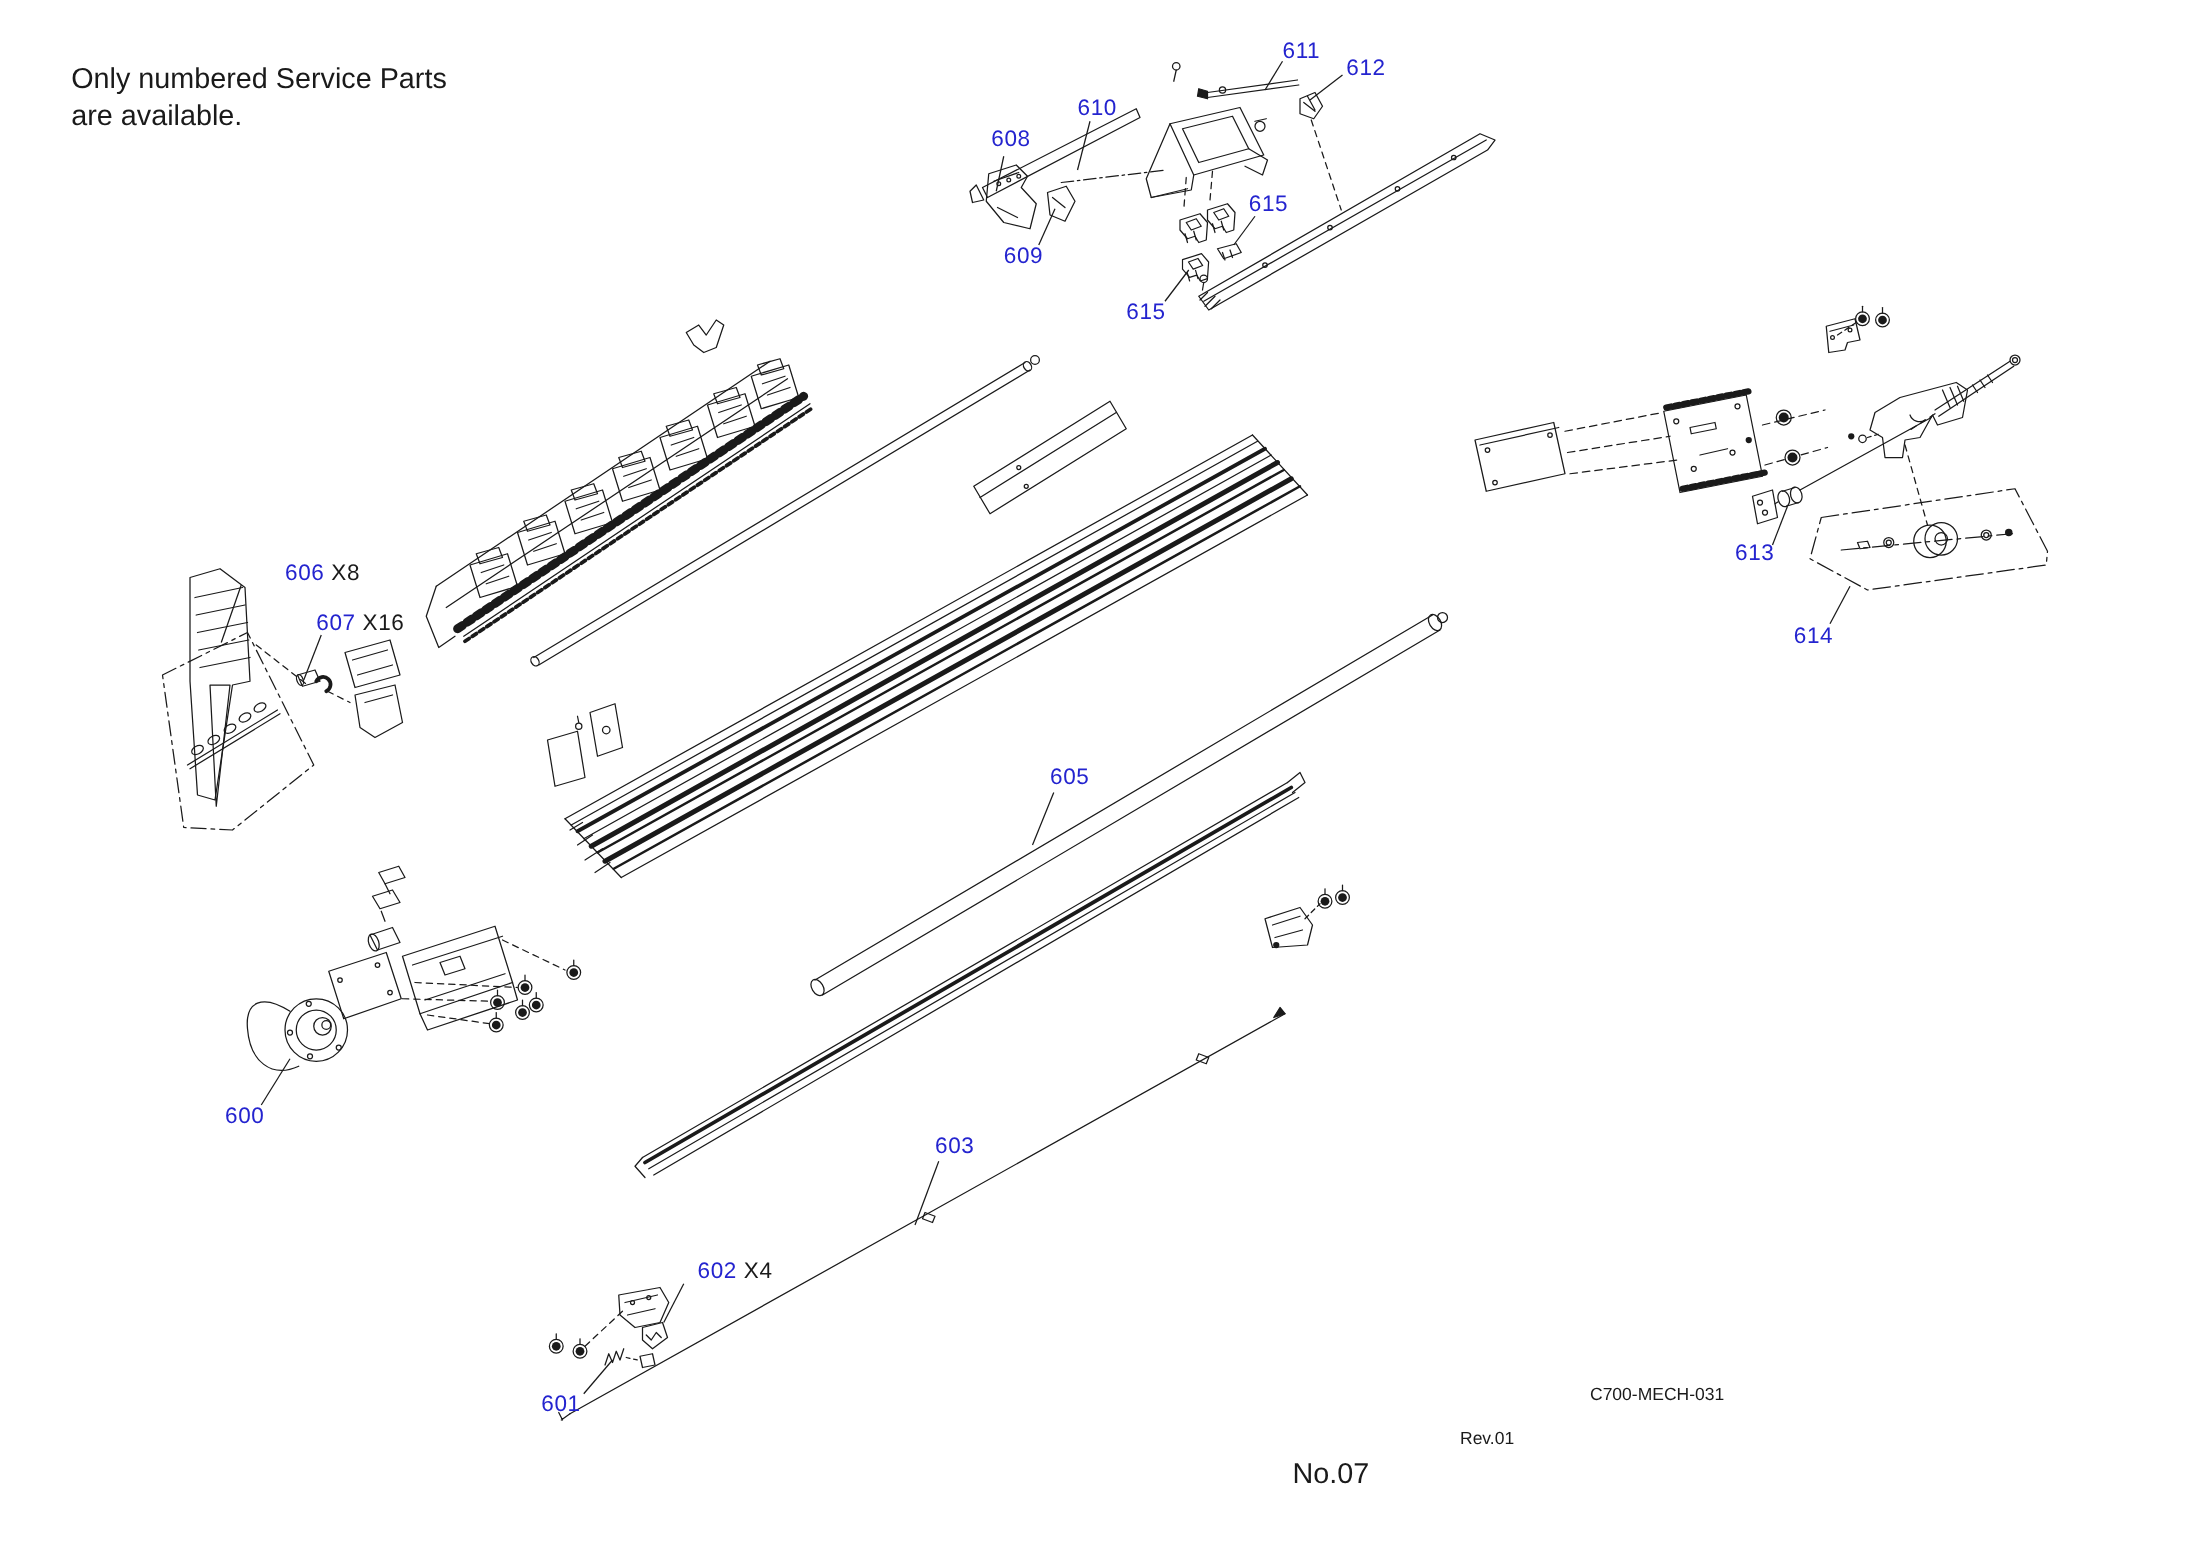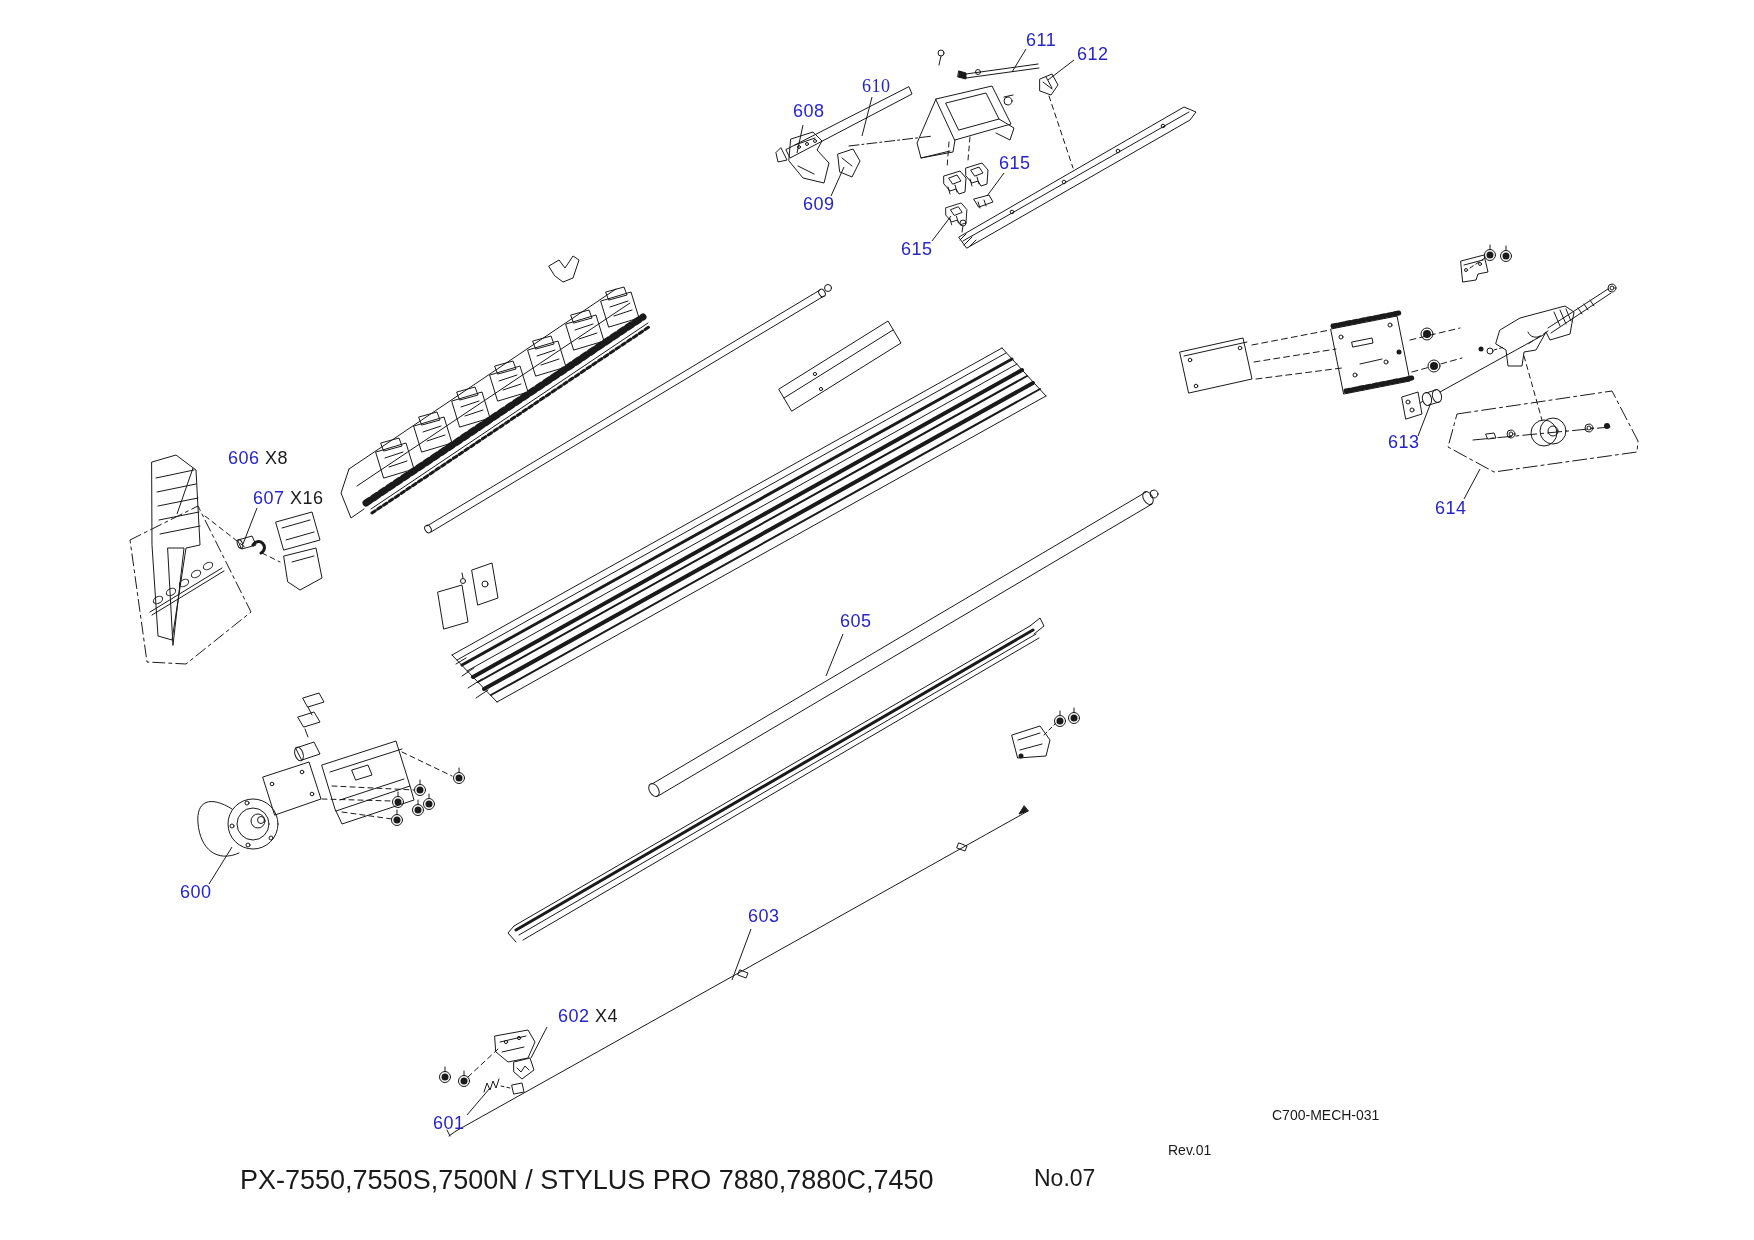--- a/index.html
+++ b/index.html
@@ -360,27 +360,30 @@
   <div class="callout-layer" id="callout-layer">
       <div class="callout" style="left: 180px; top: 882px; text-align: right;"><span class="num">600</span></div>
       <div class="callout" style="left: 433px; top: 1113px; text-align: center;"><span class="num">601</span></div>
       <div class="callout" style="left: 558px; top: 1006px;"><span class="num">602</span><span class="qty"> X4</span></div>
       <div class="callout" style="left: 748px; top: 906px;"><span class="num">603</span></div>
       <div class="callout" style="left: 840px; top: 611px;"><span class="num">605</span></div>
       <div class="callout" style="left: 190px; top: 448px; margin-left: 38px;"><span class="num">606</span><span class="qty"> X8</span></div>
       <div class="callout" style="left: 253px; top: 488px;"><span class="num">607</span><span class="qty"> X16</span></div>
       <div class="callout" style="left: 793px; top: 101px;"><span class="num">608</span></div>
       <div class="callout" style="left: 803px; top: 194px;"><span class="num">609</span></div>
-      <div class="callout" style="left: 862px; top: 76px; font-family: Liberation Serif, serif;"><span class="num">610</span></div>
+      <div class="callout" style="left: 862px; top: 76px;"><span class="num">610</span></div>
       <div class="callout" style="left: 1026px; top: 30px;"><span class="num">611</span></div>
       <div class="callout" style="left: 1077px; top: 44px;"><span class="num">612</span></div>
       <div class="callout" style="left: 1388px; top: 432px;"><span class="num">613</span></div>
       <div class="callout" style="left: 1435px; top: 498px;"><span class="num">614</span></div>
       <div class="callout" style="left: 999px; top: 153px;"><span class="num">615</span></div>
       <div class="callout" style="left: 901px; top: 239px;"><span class="num">615</span></div>
     </div>
 
-
-  <span class="footer-models">PX-7550,7550S,7500N / STYLUS PRO 7880,7880C,7450</span>
+  <div class="note">
+    <div>Only numbered Service Parts</div>
+    <div>are available.</div>
+  </div>
+
   <span class="footer-sheet">No.07</span>
   <span class="footer-rev">Rev.01</span>
   <span class="footer-doc">C700-MECH-031</span>
 </div>
 
 </body></html>

